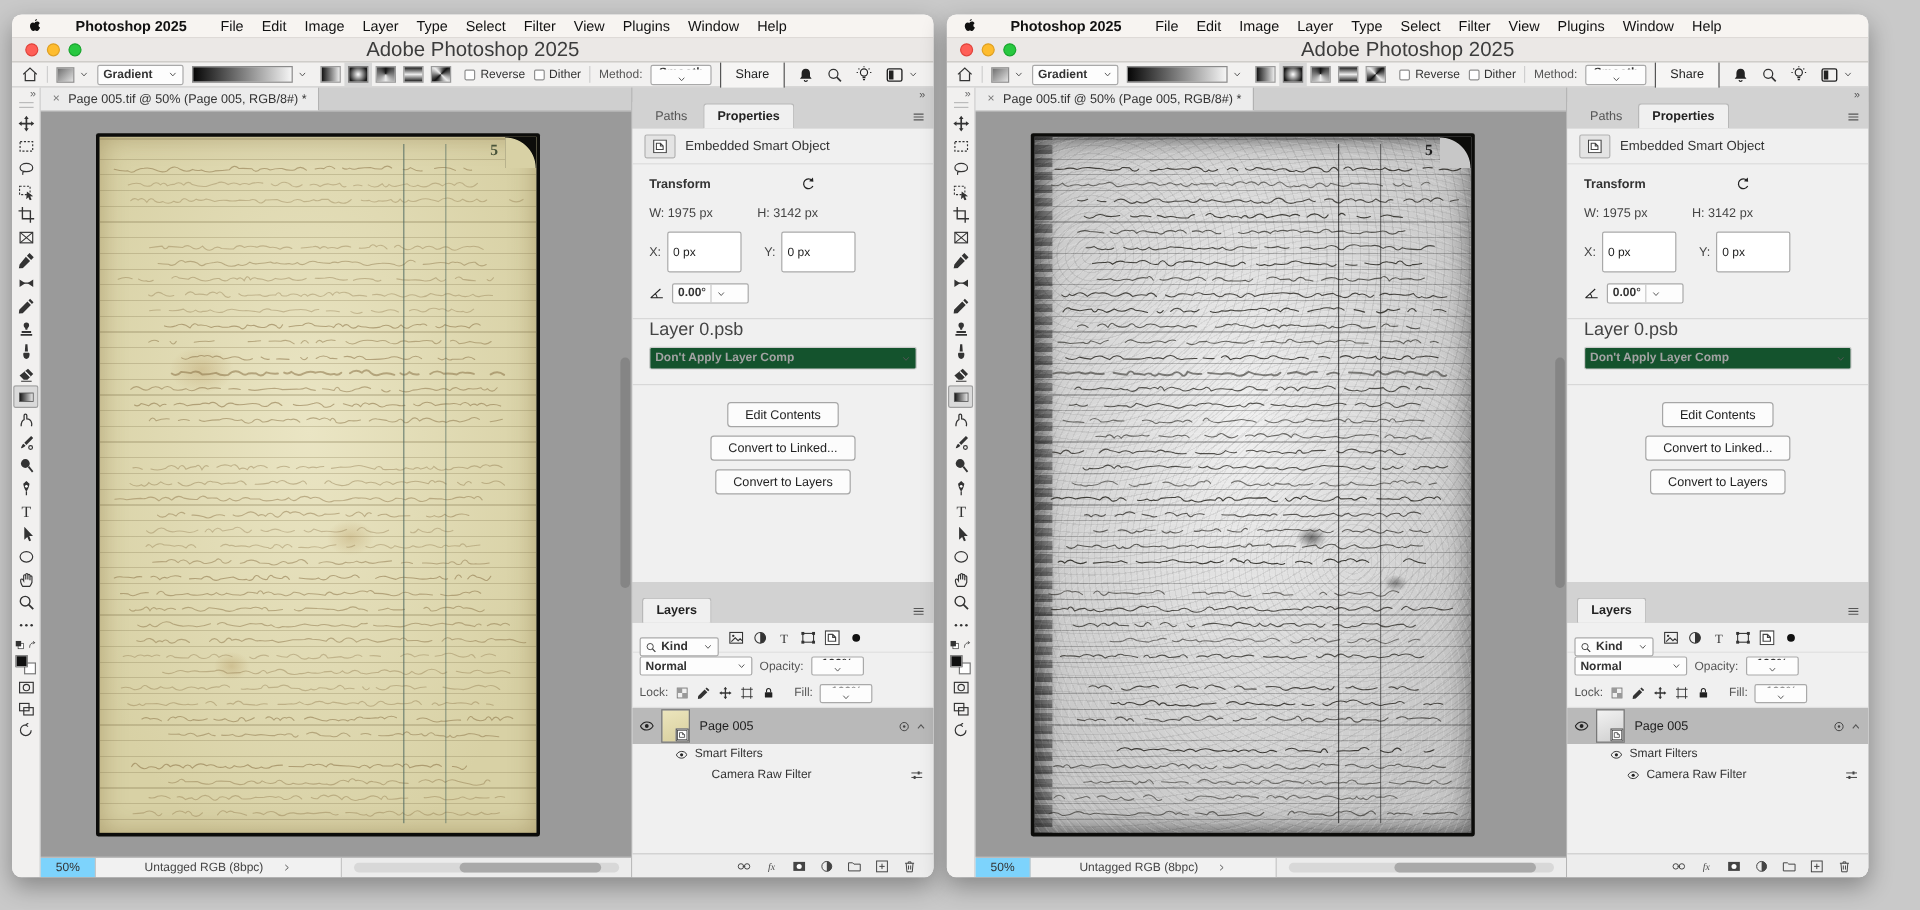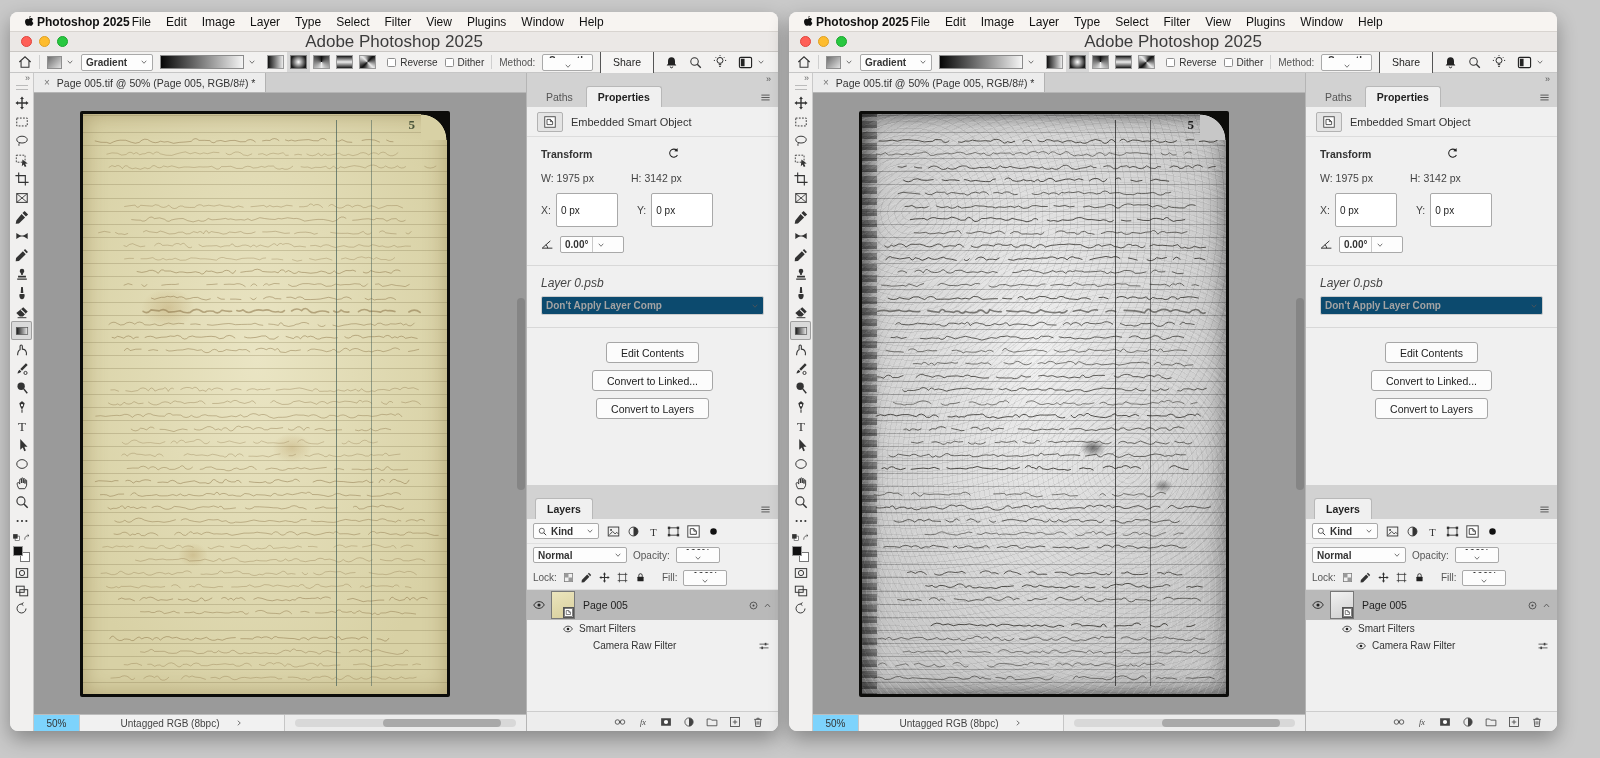--- a/index.html
+++ b/index.html
@@ -5,21 +5,21 @@
   * { margin:0; padding:0; box-sizing:border-box; }
   html,body { width:1600px; height:758px; }
   body { font-family:"Liberation Sans","DejaVu Sans",sans-serif; background:#c9c9c9; overflow:hidden; }
   #stage { position:relative; width:1600px; height:758px; background:#c9c9c9; }
 
   .capture { position:absolute; top:12px; width:768px; height:719px; border-radius:8px; overflow:hidden;
              box-shadow:0 8px 20px rgba(0,0,0,.33); display:flex; flex-direction:column; background:#f0f0f0; }
   .capture.pos-left { left:10px; } .capture.pos-right { left:789px; }
 
   
-  .menubar { height:20px; background:#f7f4f1; display:flex; align-items:center; gap:2px; padding:0 12px; font-size:12px; color:#111; flex:none; border-bottom:1px solid #d8d4d0;}
+  .menubar { height:20px; background:#f7f4f1; display:flex; align-items:center; gap:28px; padding:0 12px; font-size:12px; color:#111; flex:none; border-bottom:1px solid #d8d4d0;}
   .appname { font-weight:700; }
   .menuitems { display:flex; gap:15px; }
   .menu-item { color:#111; }
 
   
   .titlebar { height:20px; background:#ebe8e6; border-bottom:1px solid #c9c6c3; display:flex; align-items:center; gap:7px; padding-left:11px; position:relative; flex:none; }
   .tl { width:11px; height:11px; border-radius:50%; display:inline-block; }
   .tl-r{ background:#ff5f57; border:1px solid #e0443c;} .tl-y{ background:#febc2e; border:1px solid #dfa023;} .tl-g{ background:#28c840; border:1px solid #1aa62f;}
   .wtitle { position:absolute; left:0; right:0; text-align:center; font-size:17px; color:#3c3c3c; pointer-events:none; }
 
@@ -120,30 +120,30 @@
   .phead svg { margin-left:auto; margin-right:84px; }
   .whrow { display:flex; margin-top:12px; font-size:10.5px; color:#444; }
   .whrow span:first-child { width:90px; }
   .xyrow { display:flex; align-items:center; margin-top:9px; font-size:10.5px; color:#444; gap:5px; }
   .pin { width:62px; height:17px; font-size:10px; border:1px solid #a9a9a9; border-radius:2px; padding:16px 4px; color:#222; background:#fff; font-family:inherit; }
   .ylbl { margin-left:14px; }
   .angrow { display:flex; align-items:center; gap:6px; margin-top:9px; }
   .combo.angle { width:64px; height:17px; }
   .cchev { border-left:1px solid #c9c9c9; padding-left:4px; height:100%; display:flex; align-items:center; flex:none; }
   .pdiv { border-top:1px solid #d8d8d8; margin:12px -14px 0; }
-  .lclbl { margin-top:10px; font-size:12px; color:#444;font-style:italic; }
-  .combo.disabled { background:#0c4a6e; color:#a3a3a3; border-color:#ccc; }
+  .lclbl { font-size:15px; color:#444; }
+  .combo.disabled { background:#14532d; color:#a3a3a3; border-color:#ccc; }
   .combo.disabled > span { color:#a3a3a3; }
   .combo.wide { margin-top:6px; width:100%; height:19px; }
   .pbtns { display:flex; flex-direction:column; align-items:center; gap:7px; margin-top:14px; }
   .pp-btn { height:21px; padding:0 14px; background:#fcfcfc; border:1px solid #a6a6a6; border-radius:3px; font-size:10.5px; color:#222; font-family:inherit; }
   .pgap { height:12px; background:#d2d2d2; flex:none; }
 
   .lbody { height:212px; background:#f0f0f0; display:flex; flex-direction:column; flex:none; }
-  .lfilter { height:24px; display:flex; align-items:center; padding:12px 6px; gap:8px; border-bottom:1px solid #e0e0e0; flex:none; }
+  .lfilter { height:24px; display:flex; padding:12px 6px; gap:8px; border-bottom:1px solid #e0e0e0; flex:none; }
   .combo.kind { width:66px; }
   .ficons { display:flex; align-items:center; gap:7px; }
   .icon-btn { display:flex; align-items:center; justify-content:center; }
   .lblend { height:22px; display:flex; align-items:center; padding:0 6px; gap:6px; font-size:10px; color:#555; flex:none; }
   .combo.blend { width:94px; } .combo.num { width:44px;flex-direction:column; }
   .llock { height:24px; display:flex; align-items:center; padding:0 6px; gap:6px; font-size:10px; color:#555; border-bottom:1px solid #e0e0e0; flex:none; }
   .flbl2 { margin-left:10px; }
   .llist { flex:1; }
   .lrow { height:30px; background:#b9b9b9; display:flex; align-items:center; }
   .eyec { width:24px; display:flex; justify-content:center; flex:none; }

